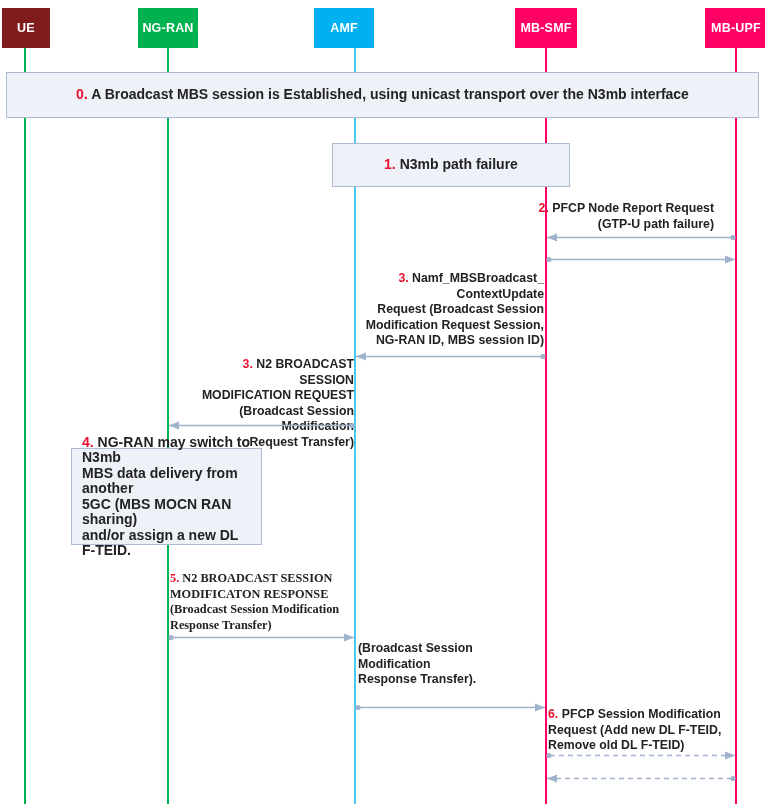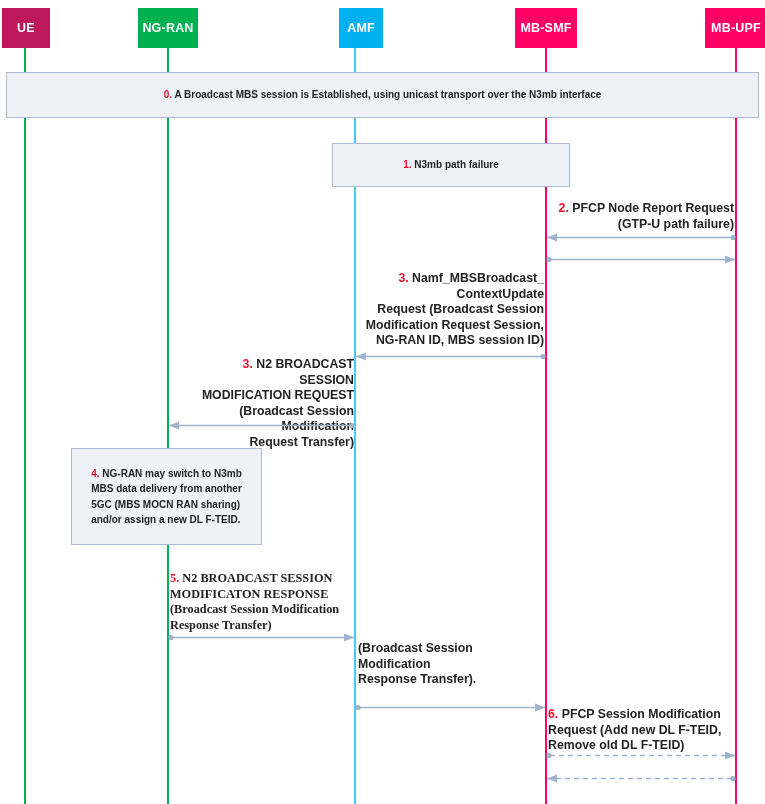--- a/index.html
+++ b/index.html
@@ -35,21 +35,21 @@
     font-weight: bold;
     letter-spacing: 0.2px;
     box-sizing: border-box;
   }
   .note {
     position: absolute;
     background: #eef1f7;
     border: 1px solid #aebad2;
     box-sizing: border-box;
     color: #222222;
-    font-size: 10px;
+    font-size: 14px;
     line-height: 15.5px;
     font-weight: bold;
     display: flex;
     align-items: center;
     padding: 14px 10px;
   }
   .note.centered {
     justify-content: center;
     text-align: center;
   }
@@ -88,27 +88,27 @@
 <body>
 
 <div id="diagram">
 
   <div class="lifeline" style="left:24px; background:#00b14f;"></div>
   <div class="lifeline" style="left:167px; background:#00b14f;"></div>
   <div class="lifeline" style="left:354px; background:#4cc9f0;"></div>
   <div class="lifeline" style="left:545px; background:#ff0066;"></div>
   <div class="lifeline" style="left:735px; background:#ff0066;"></div>
 
-  <div class="actor-box" style="left:2px; width:48px; background:#be185d;">
+  <div class="actor-box" style="left:2px; width:48px; background:#7f1d1d;">
     <span>UE</span>
   </div>
   <div class="actor-box" style="left:138px; width:60px; background:#00b14f;">
     <span>NG-RAN</span>
   </div>
-  <div class="actor-box" style="left:339px; width:44px; background:#00b0f0;">
+  <div class="actor-box" style="left:314px; width:60px; background:#00b0f0;">
     <span>AMF</span>
   </div>
   <div class="actor-box" style="left:515px; width:62px; background:#ff0066;">
     <span>MB-SMF</span>
   </div>
   <div class="actor-box" style="left:705px; width:62px; background:#ff0066;">
     <span>MB-UPF</span>
   </div>
 
   <div class="note centered" style="left:6px; top:72px; width:753px; height:46px;">
@@ -118,21 +118,21 @@
     </span>
   </div>
 
   <div class="note centered" style="left:332px; top:143px; width:238px; height:44px;">
     <span>
       <span class="stepnum">1.</span>
       <span>N3mb path failure</span>
     </span>
   </div>
 
-  <div class="msg-label right" style="left:546px; top:201px; width:188px;">
+  <div class="msg-label right" style="left:526px; top:201px; width:188px;">
     <div>
       <span class="stepnum">2.</span>
       <span>PFCP Node Report Request</span>
     </div>
     <div>(GTP-U path failure)</div>
   </div>
 
   <div class="arrow" style="left:546px; top:232px; width:190px;">
     <svg width="190" height="11" viewBox="0 0 190 11">
       <line x1="1" y1="5.5" x2="189" y2="5.5" stroke="#9fb3cc" stroke-width="1.6"></line>

